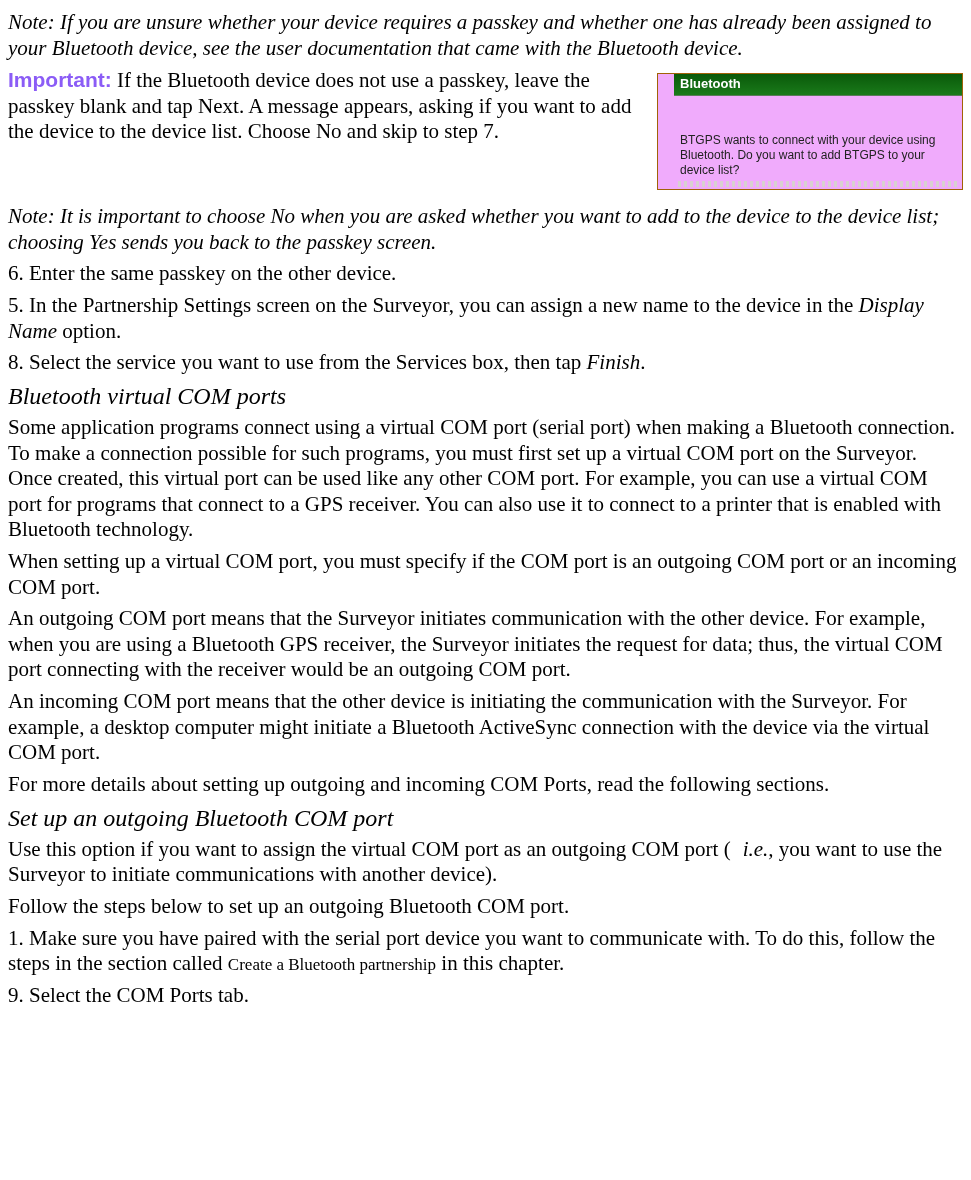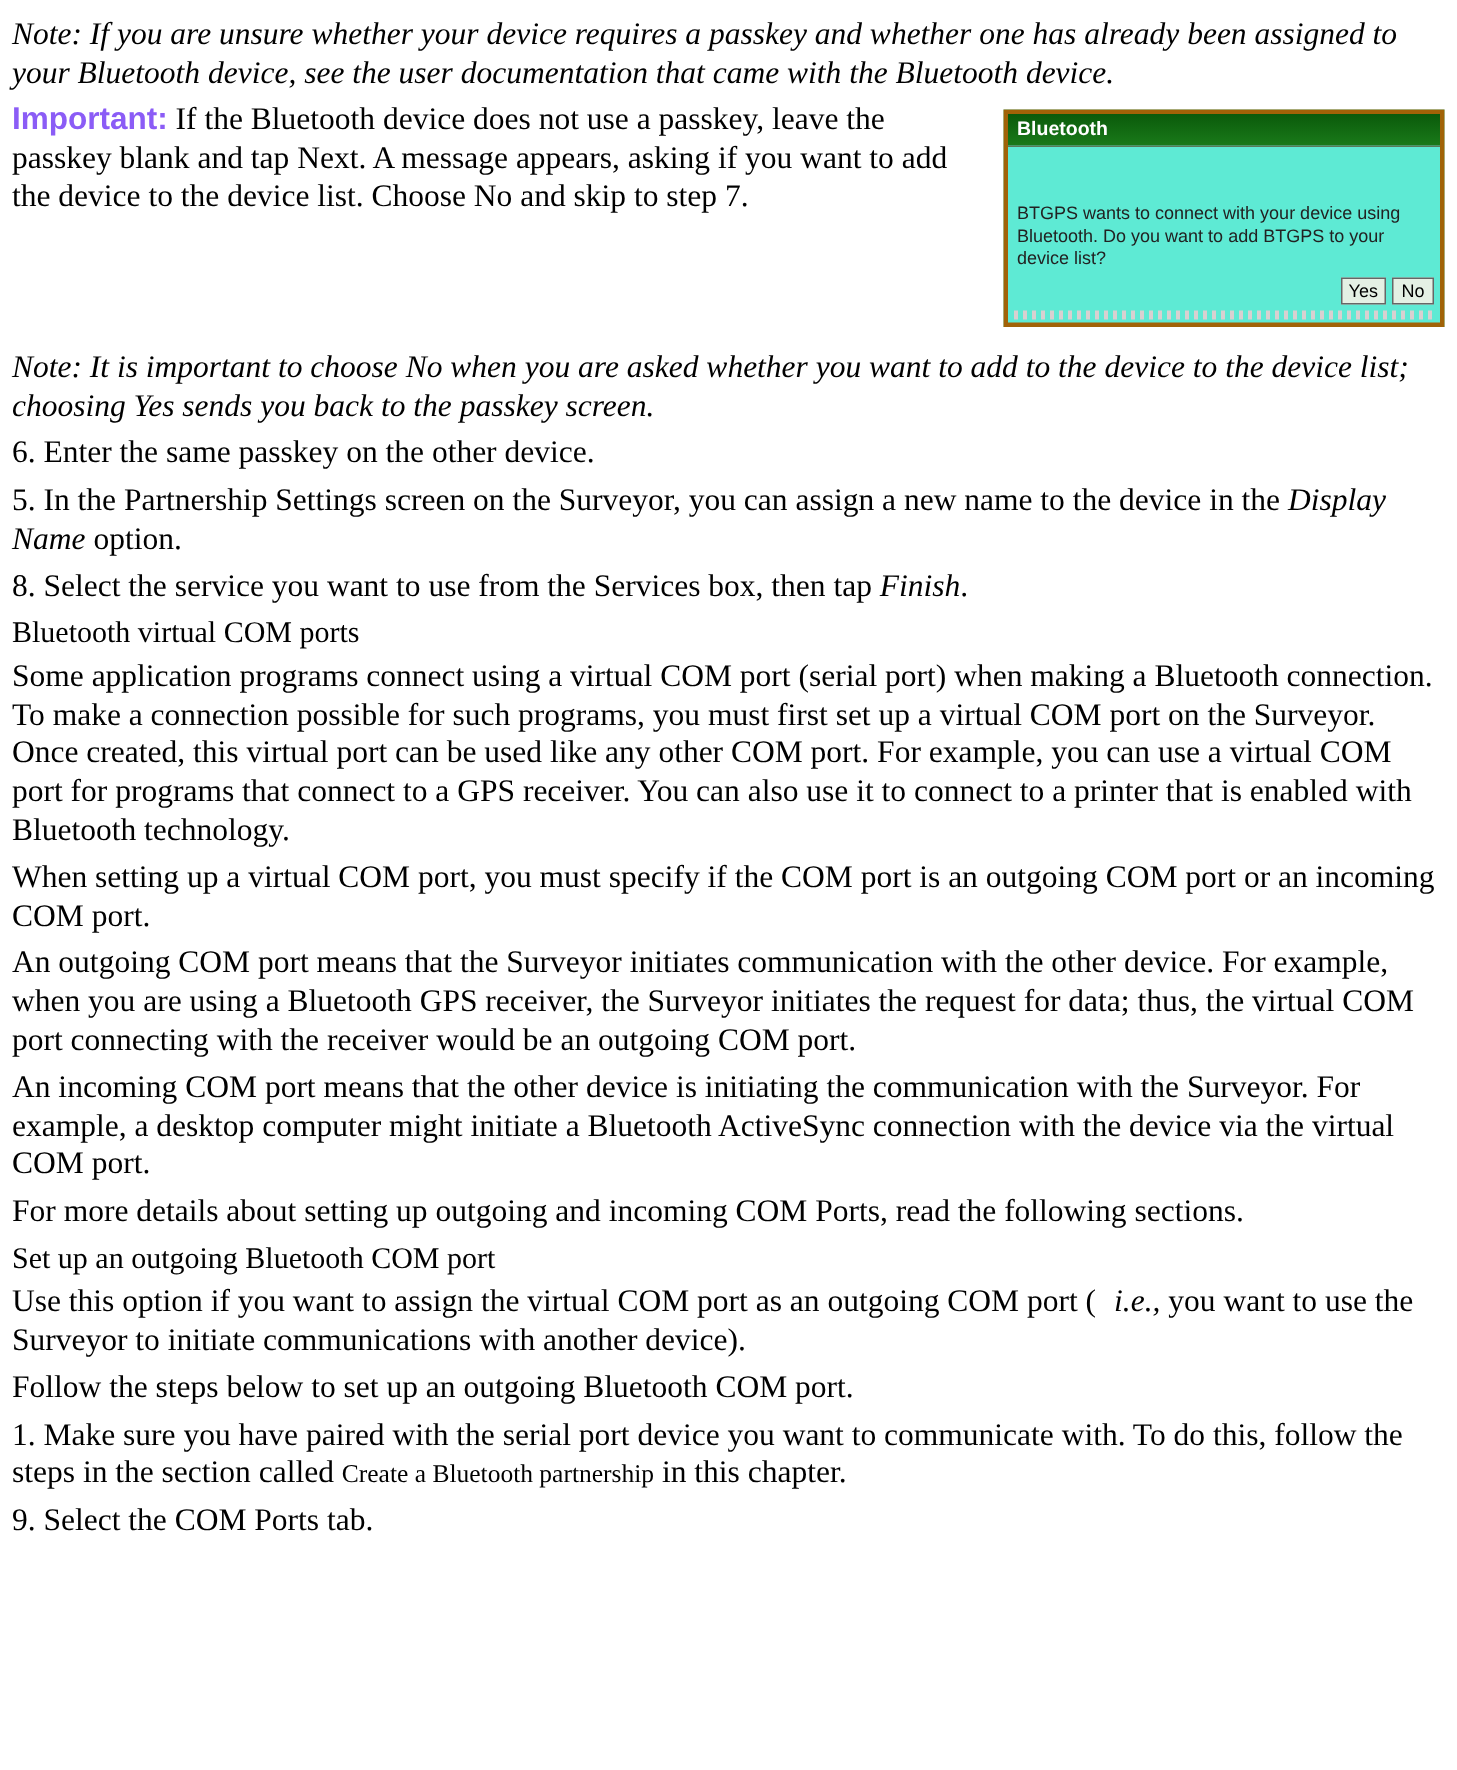--- a/index.html
+++ b/index.html
@@ -12,31 +12,33 @@
     width: 955px;
   }
   p { margin: 4px 0 6px 0; }
   .italic { font-style: italic; }
   .bold-sans {
     font-family: Arial, Helvetica, sans-serif;
     font-weight: bold;
     color: #8b5cf6;
   }
   .section-heading {
-    font-size: 20px;
+    font-style: italic;
+    font-size: 24px;
     margin: 6px 0 2px 0;
   }
   .float-box {
     float: right;
     width: 288px;
     margin: 6px 0 6px 10px;
-    border: 3px solid #a16207;
-    background: #5eead4;
+    border: 1px solid #a16207;
+    background: #f0abfc;
     font-family: "MS Sans Serif", Tahoma, Arial, sans-serif;
     font-size: 12px;
+    padding-left: 16px;
   }
   .float-title {
     background: linear-gradient(#0a5a0a, #1a7a1a);
     color: #fff;
     font-weight: bold;
     padding: 2px 6px 3px 6px;
     font-size: 13px;
     border-bottom: 1px solid #5a7a5a;
   }
   .float-body {
@@ -71,24 +73,20 @@
   .ie { font-style: italic; margin-left: 12px; }
 </style>
 </head>
 <body>
 
 <p class="italic">Note: If you are unsure whether your device requires a passkey and whether one has already been assigned to your Bluetooth device, see the user documentation that came with the Bluetooth device.</p>
 
 <div class="float-box">
   <div class="float-title">Bluetooth</div>
   <div class="float-body">BTGPS wants to connect with your device using Bluetooth. Do you want to add BTGPS to your device list?</div>
-  <div class="float-buttons">
-    <span>Yes</span>
-    <span>No</span>
-  </div>
   <div class="float-dots"></div>
 </div>
 
 <p>
   <span class="bold-sans">Important:</span><span> If the Bluetooth device does not use a passkey, leave the passkey blank and tap Next. A message appears, asking if you want to add the device to the device list. Choose No and skip to step 7.</span>
 </p>
 
 <p class="italic after-float">Note: It is important to choose No when you are asked whether you want to add to the device to the device list; choosing Yes sends you back to the passkey screen.</p>
 
 <p>6.   Enter the same passkey on the other device.</p>

